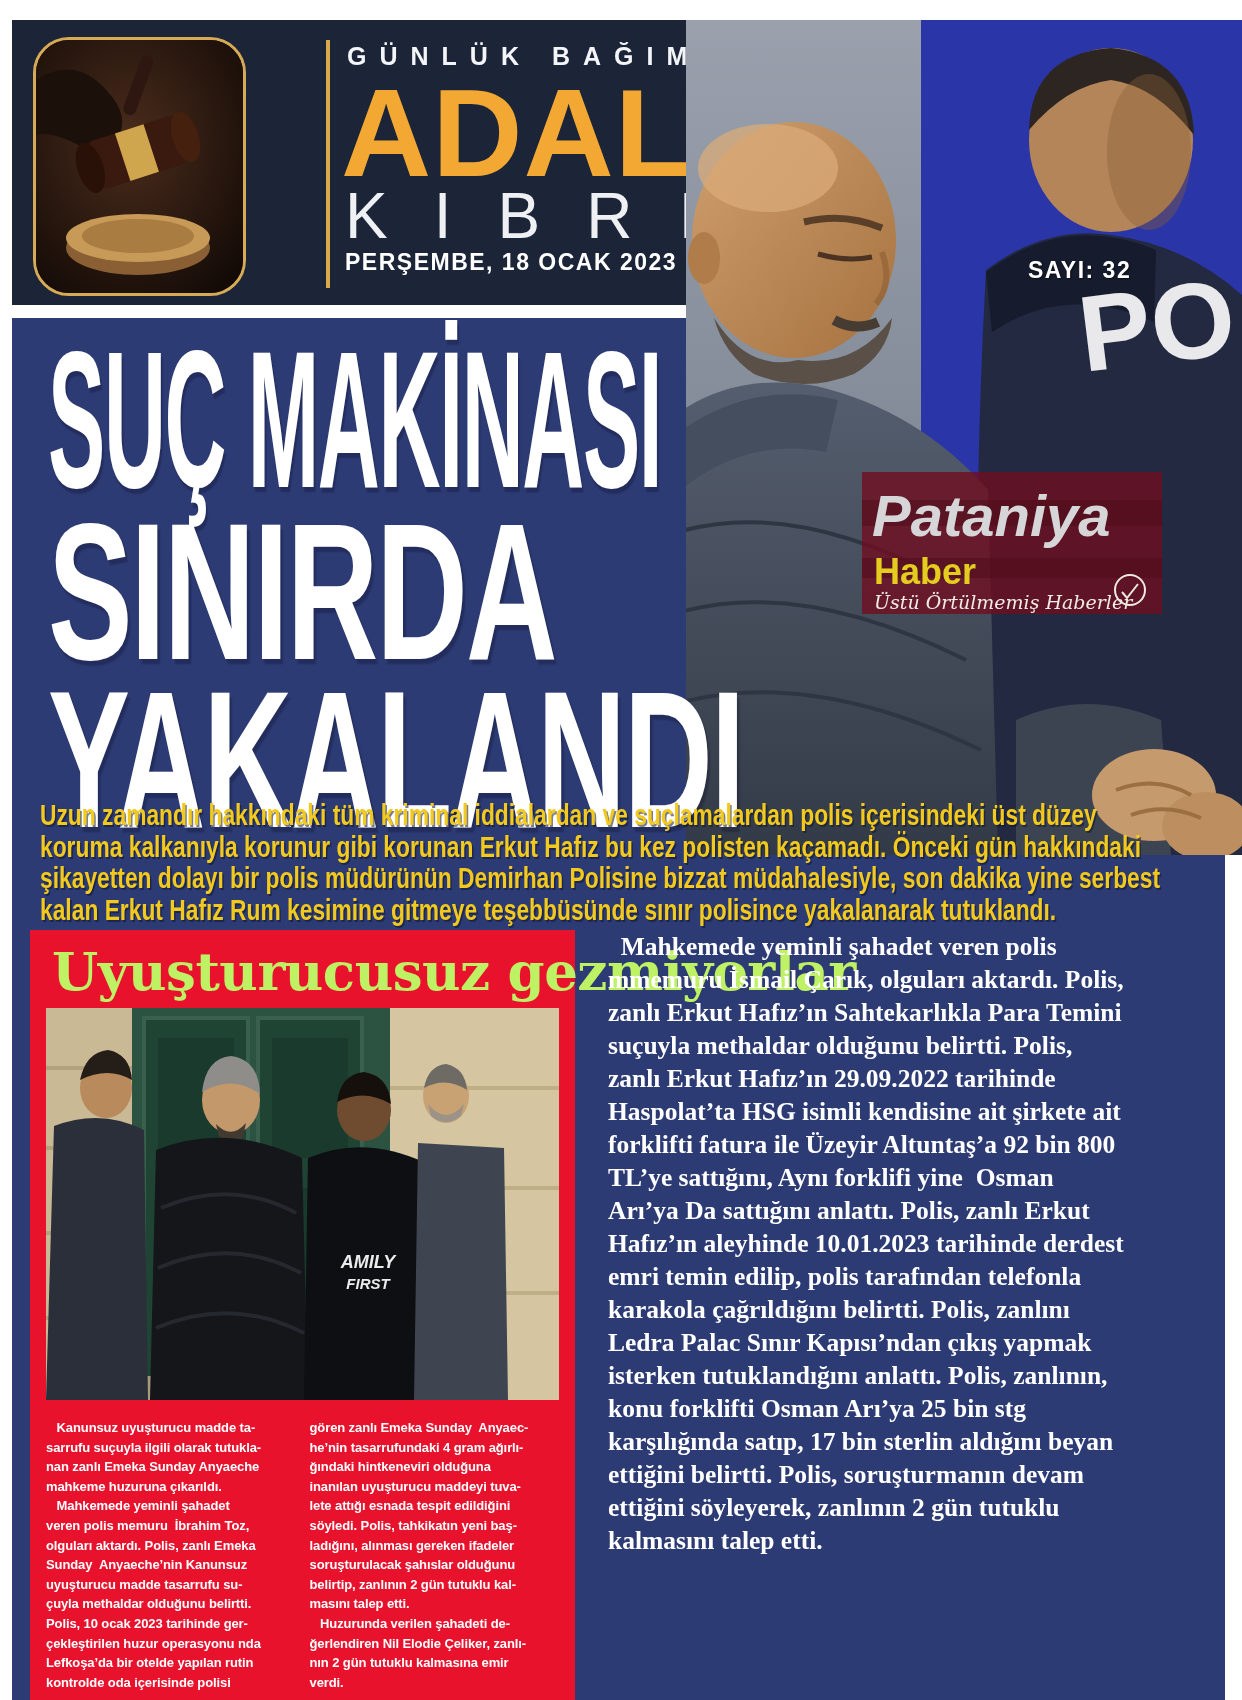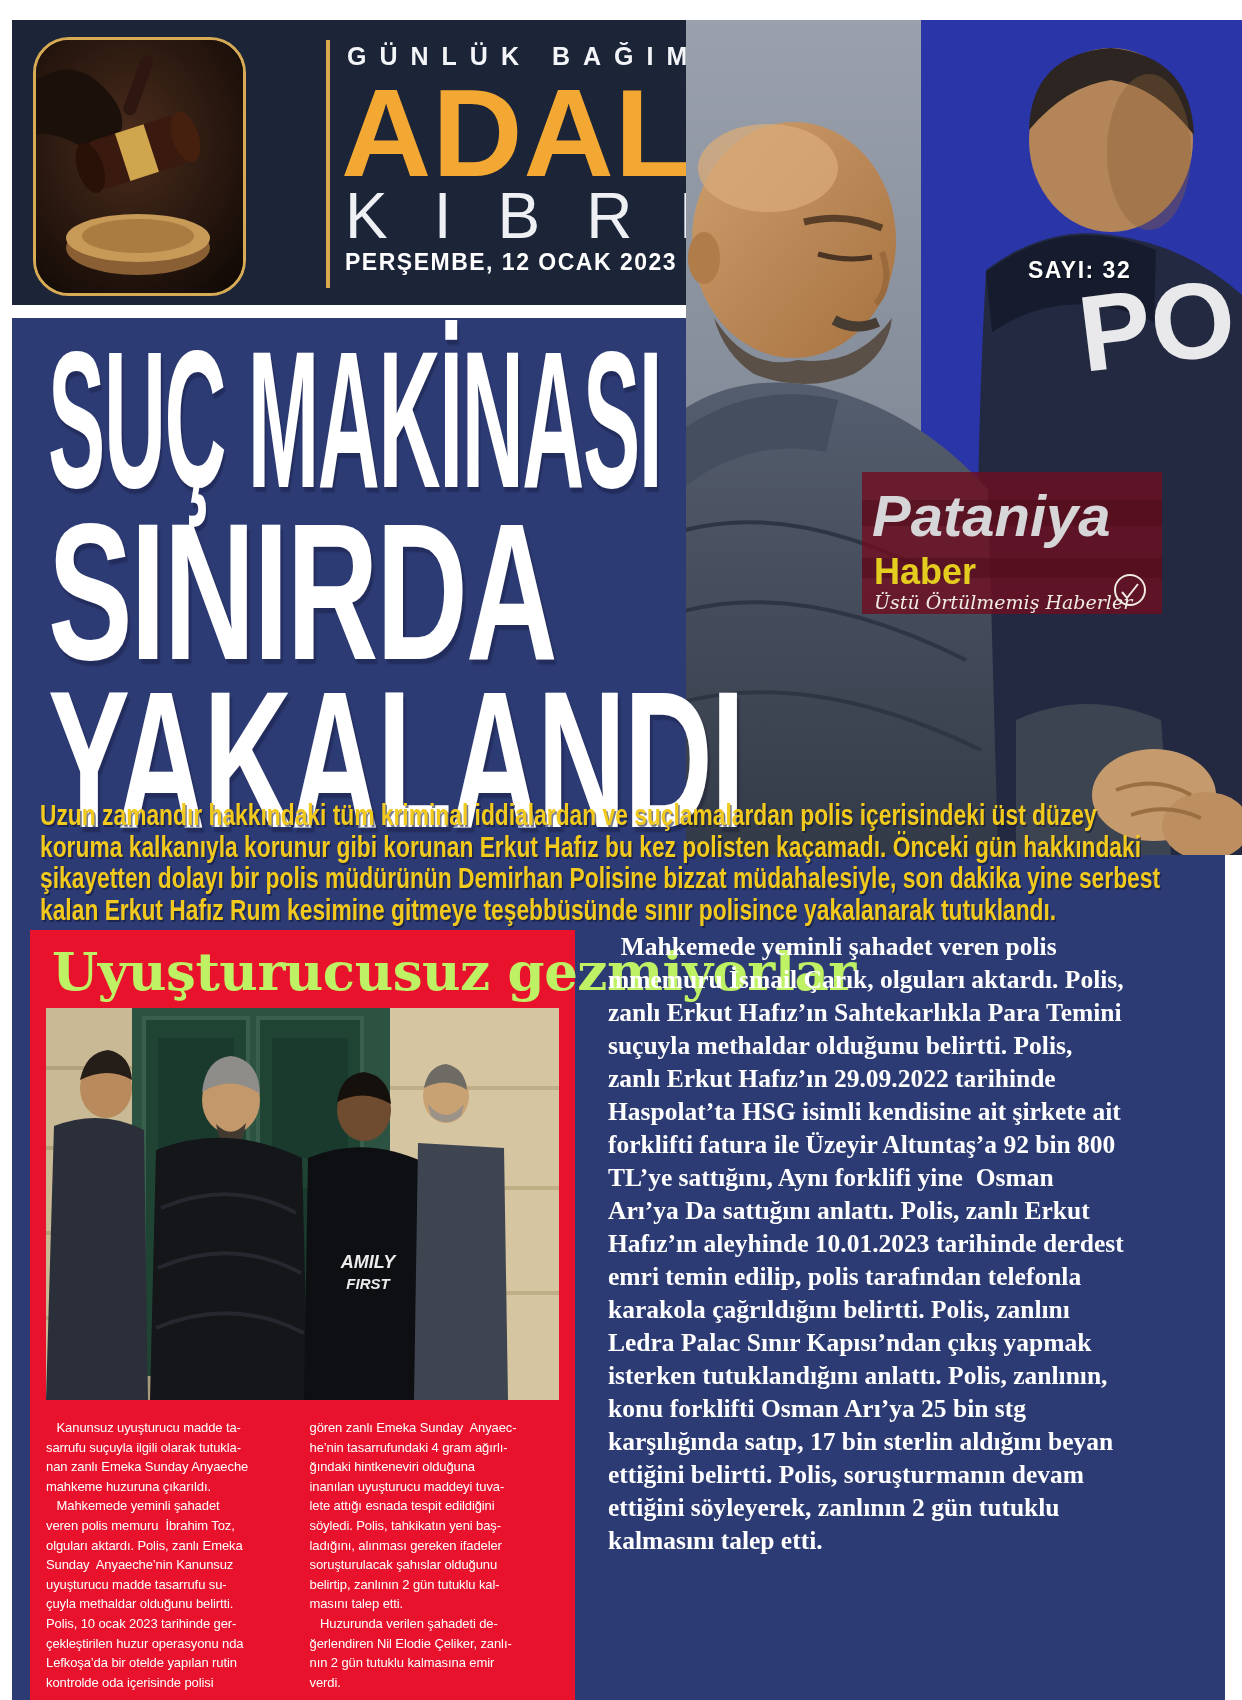--- a/index.html
+++ b/index.html
@@ -37,21 +37,21 @@
   .lead{left:40px;top:799px;width:1560px;transform:scaleX(.76);transform-origin:left top;
         font-size:30px;font-weight:700;color:#f2c91d;line-height:31.5px;white-space:pre-wrap;
         z-index:4;text-shadow:2px 2px 0 rgba(15,20,50,.55);}
 
   
   .red-box{left:30px;top:930px;width:545px;height:770px;background:#e8122d;z-index:2;}
   .drug-headline{left:22px;top:10px;font-size:53px;font-weight:bold;letter-spacing:-.5px;
                  font-family:"DejaVu Serif",serif;color:#bef264;white-space:nowrap;}
   .drug-photo{left:16px;top:78px;width:513px;height:392px;}
   .drug-cols{left:16px;top:488px;width:513px;display:grid;grid-template-columns:1fr 1fr;gap:14px;
-             font-size:13px;font-weight:400;letter-spacing:-.1px;line-height:19.6px;color:#fff;
+             font-size:13px;font-weight:700;letter-spacing:-.1px;line-height:19.6px;color:#fff;
              white-space:pre-wrap;}
 
   
   .court{left:608px;top:864px;width:630px;font-family:"Liberation Serif",serif;font-weight:700;
          font-size:25.5px;line-height:33px;color:#ffffff;white-space:pre-wrap;z-index:2;}
 </style>
 </head>
 <body>
 
 <div id="page">
@@ -78,21 +78,21 @@
         <ellipse cx="152" cy="113" rx="13" ry="26" fill="#46200f"></ellipse>
         <rect x="116" y="18" width="13" height="62" rx="6" transform="rotate(38 122 50)" fill="#2e1710"></rect>
       </g>
     </svg>
   </div>
 
   <div class="abs gold-vline"></div>
   <div class="abs mast-tagline">GÜNLÜK BAĞIMSIZ GAZETE</div>
   <div class="abs mast-title">ADALET</div>
   <div class="abs mast-region">KIBRIS</div>
-  <div class="abs mast-date">PERŞEMBE, 12 OCAK 2023</div>
+  <div class="abs mast-date">PERŞEMBE, 18 OCAK 2023</div>
   <div class="abs mast-year">YIL: 1</div>
   <div class="abs mast-issue">SAYI: 32</div>
 
   <div class="abs body-box"></div>
 
   <svg class="abs main-photo" viewBox="0 0 556 835">
     <defs>
       <linearGradient id="gBack" x1="0" y1="0" x2="0" y2="1">
         <stop offset="0%" stop-color="#9aa1ad"></stop>
           <stop offset="100%" stop-color="#6e7684"></stop>

